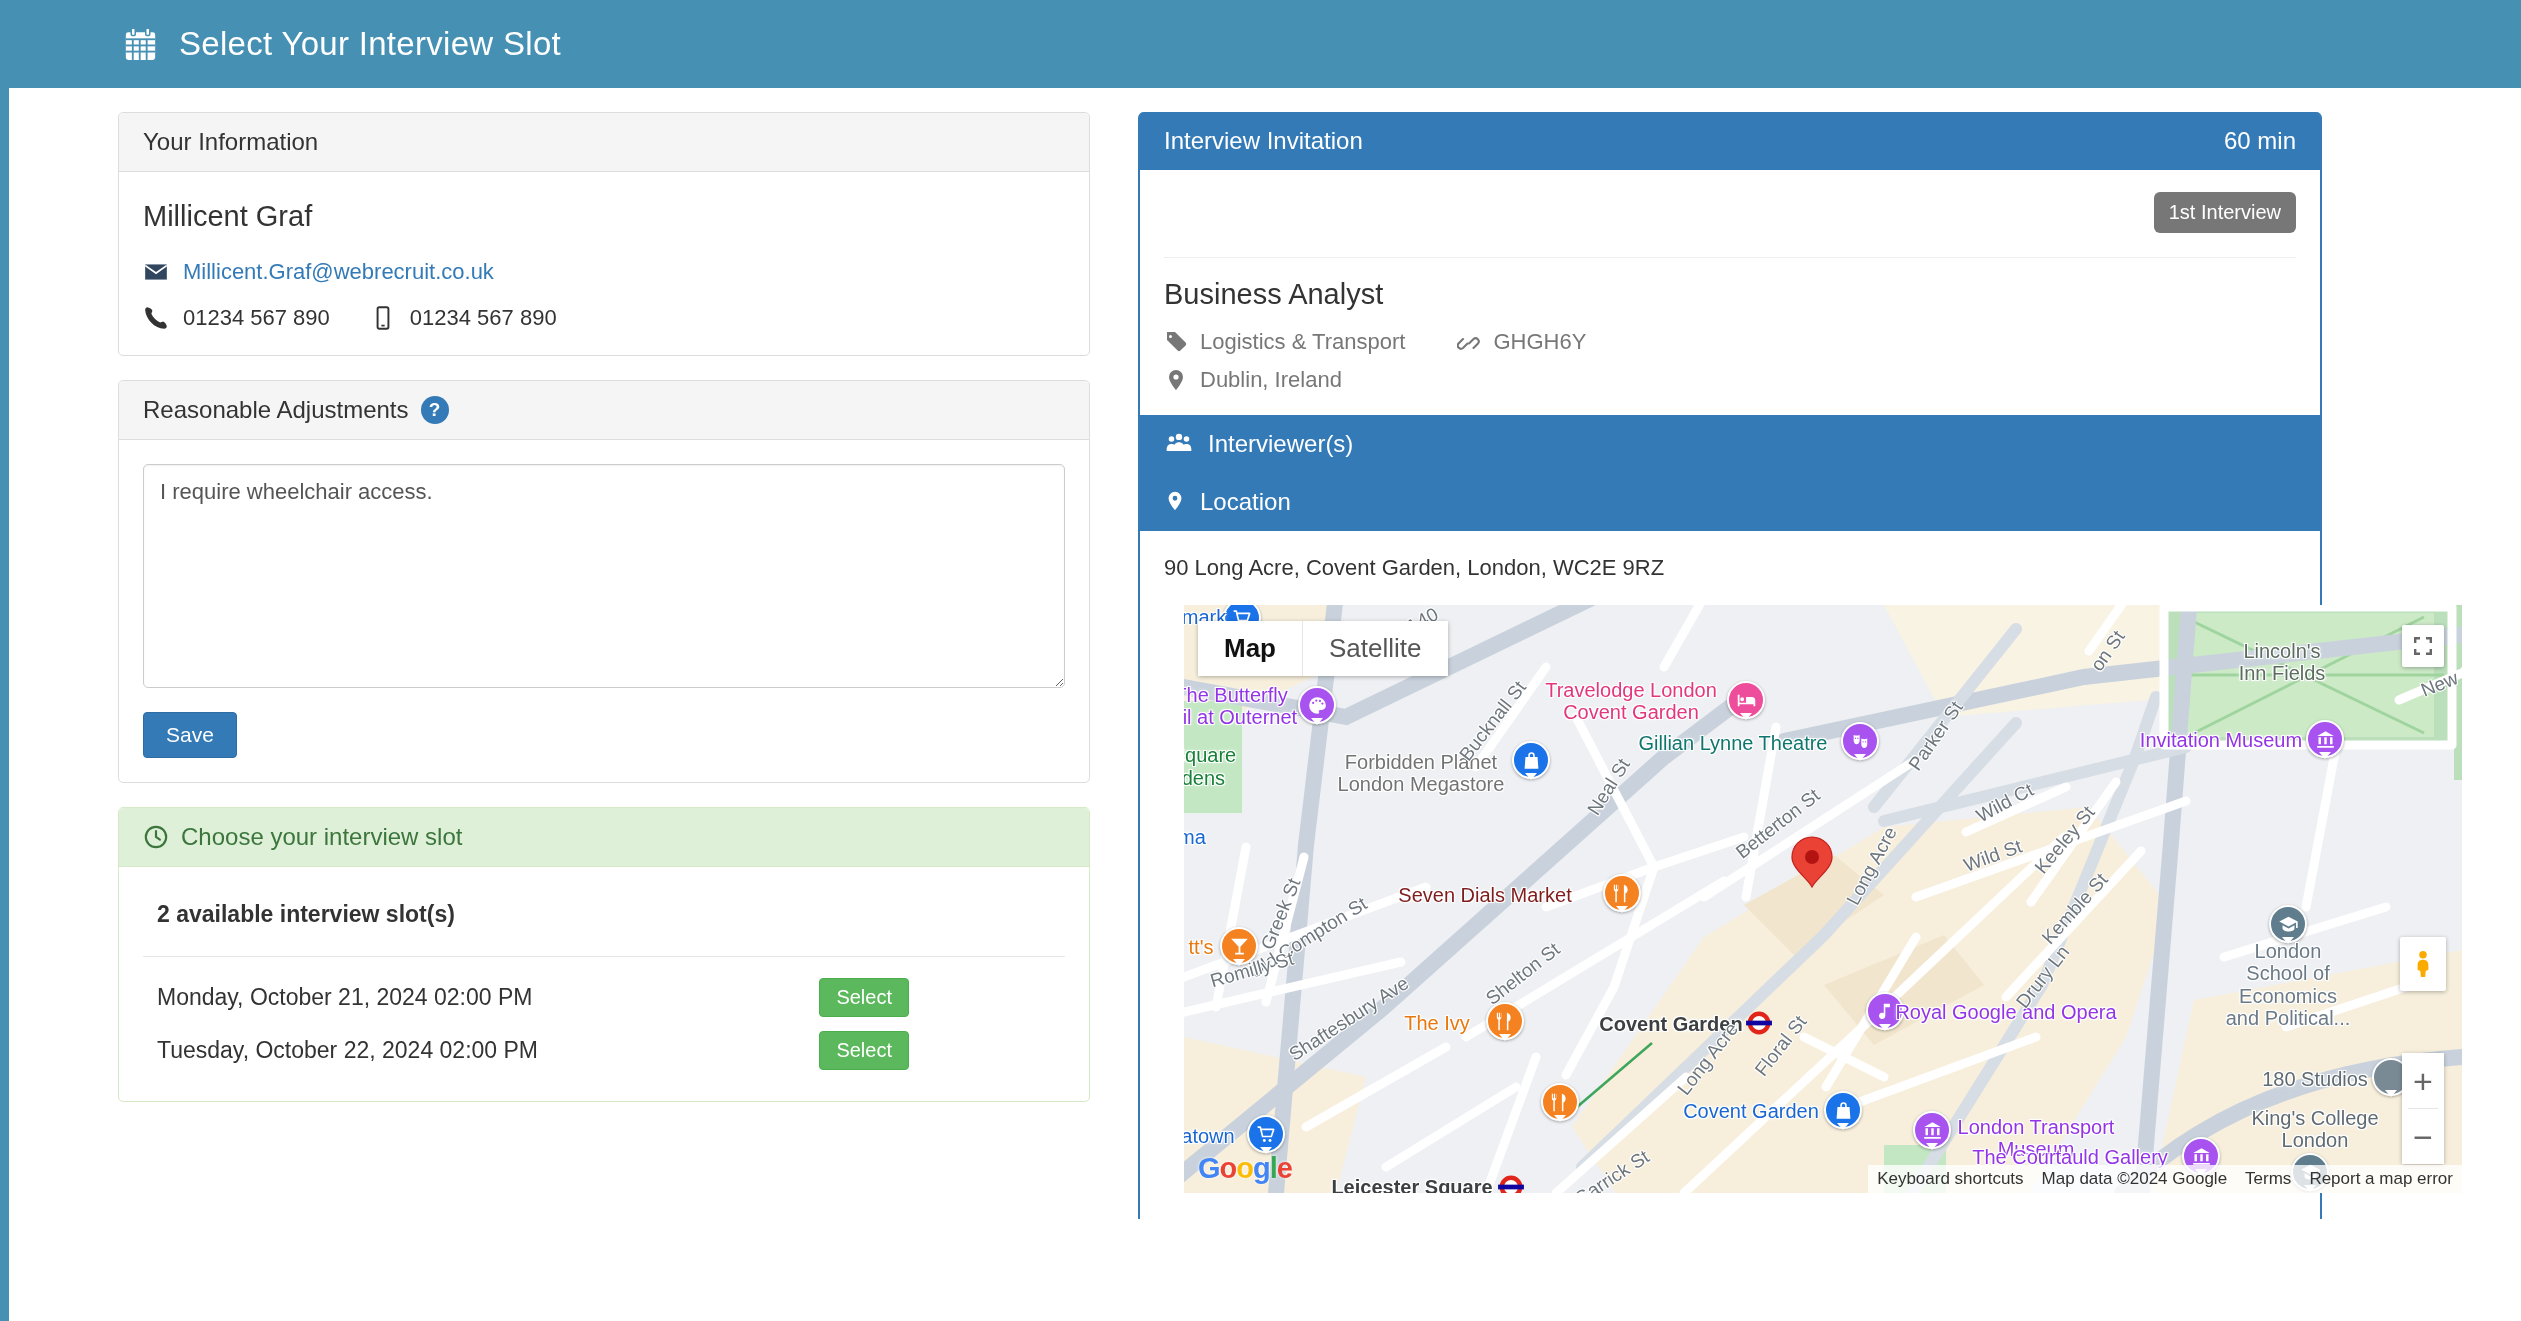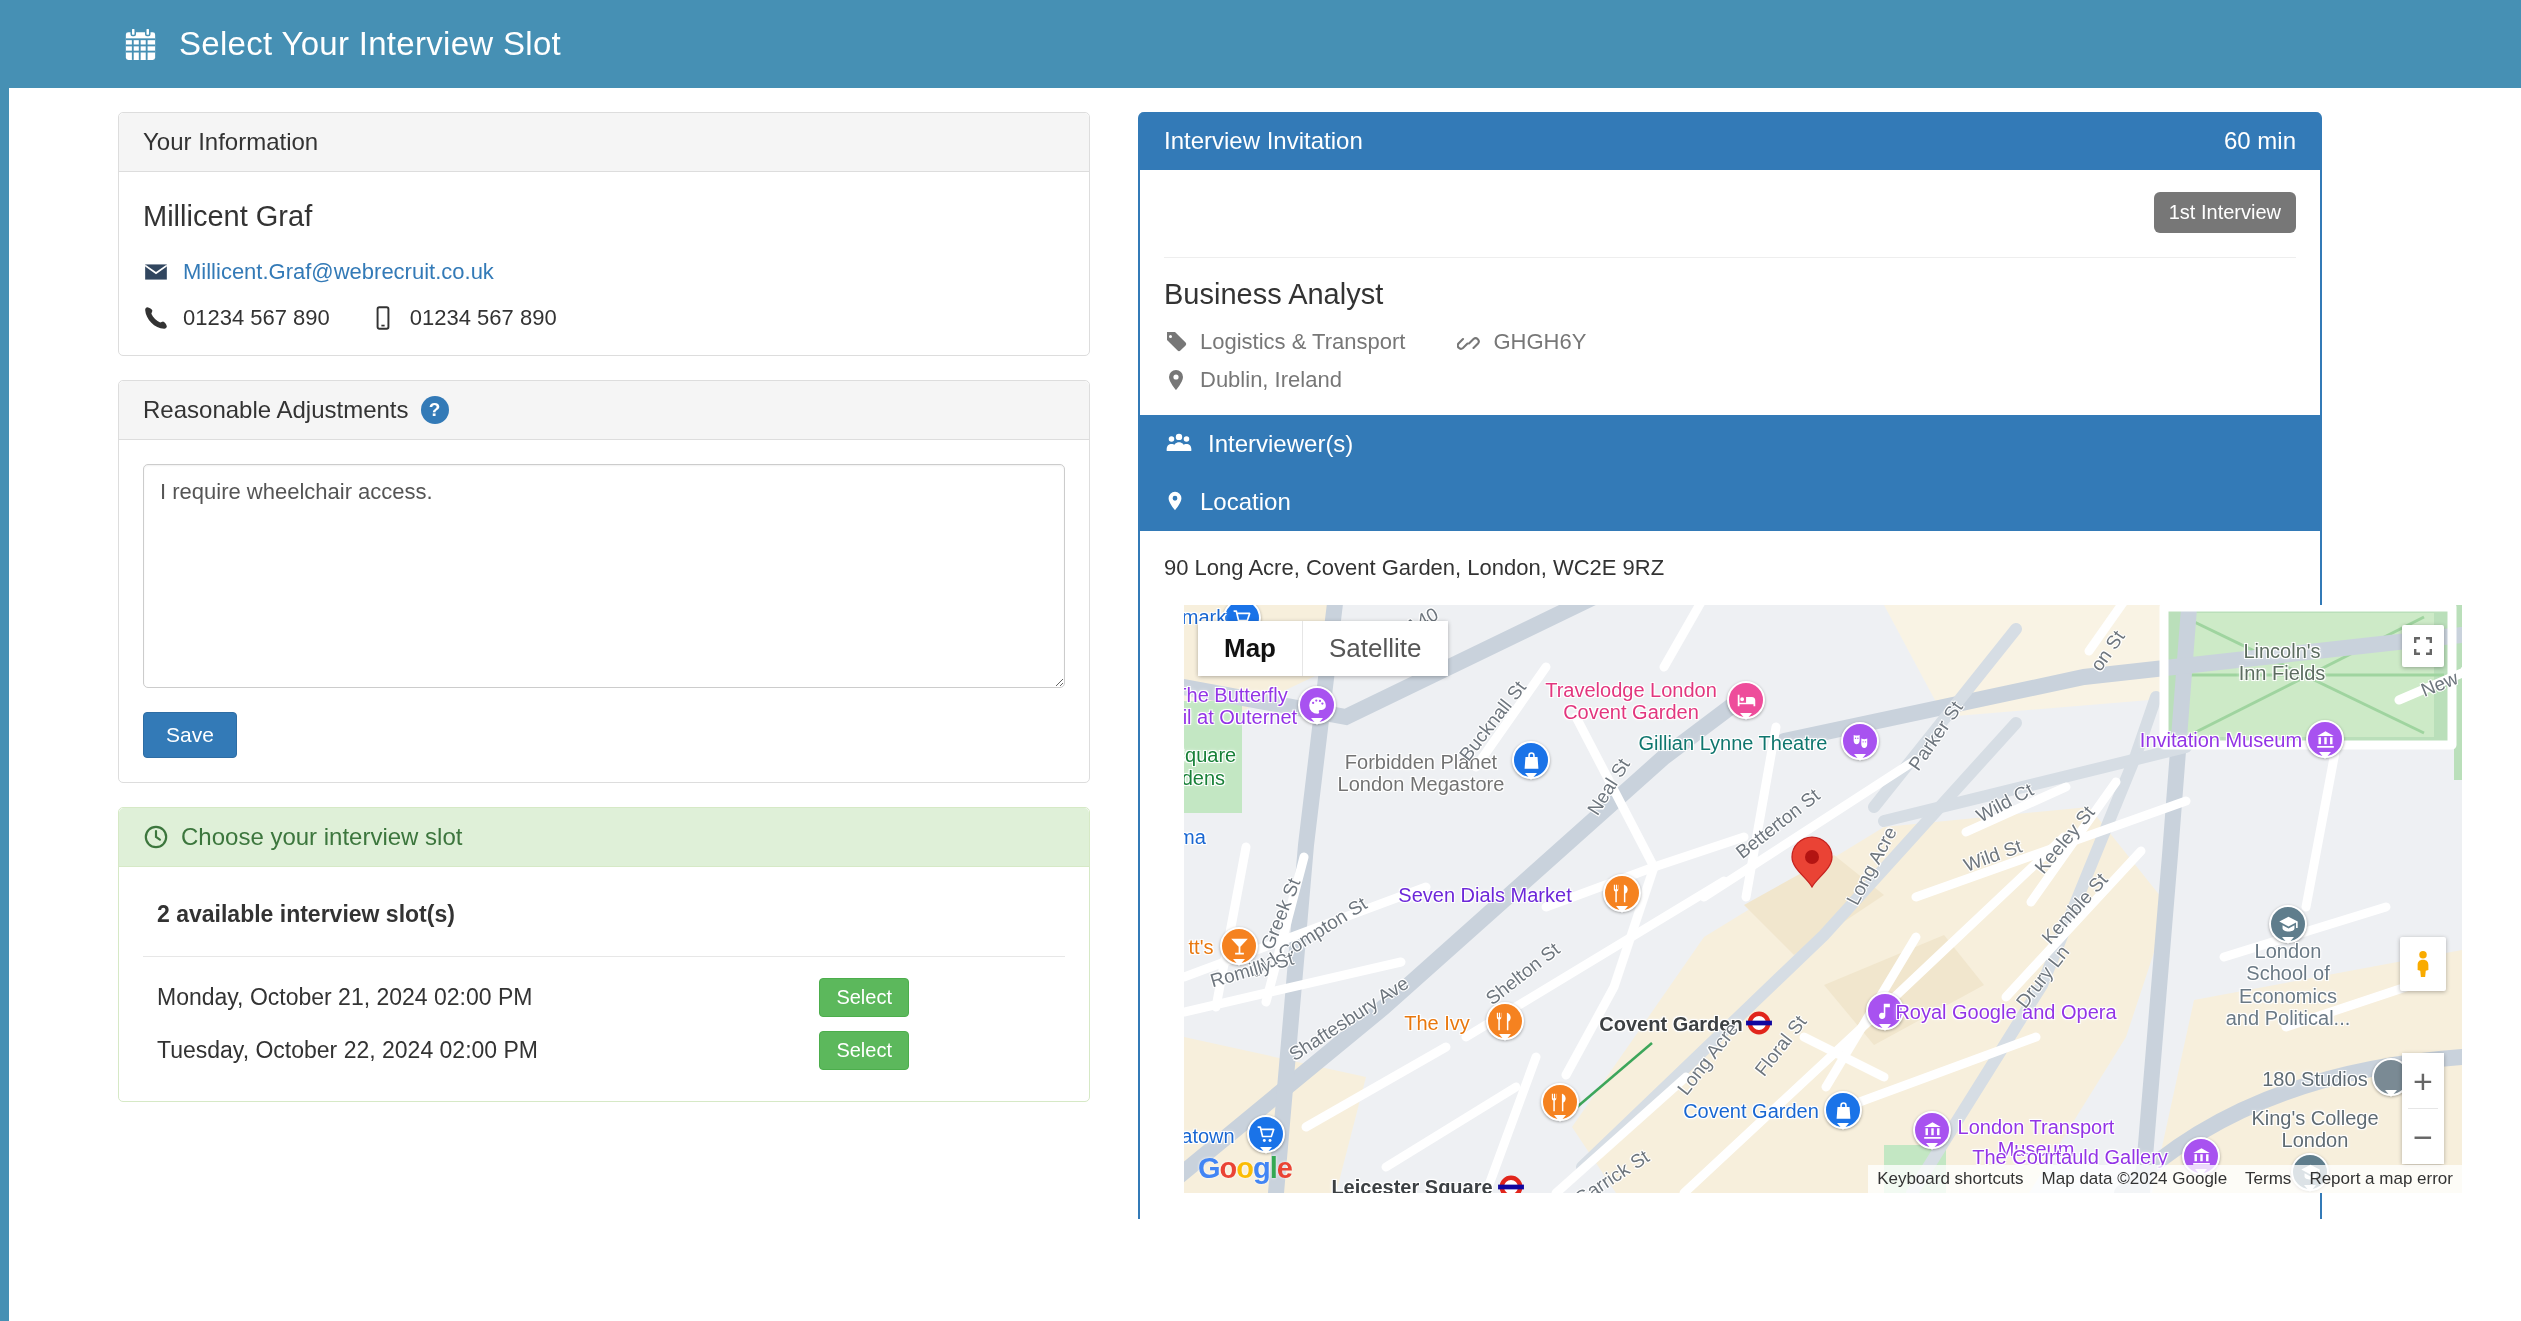--- a/index.html
+++ b/index.html
@@ -402,21 +402,21 @@
             <div class="poi-label" style="left: 237px; top: 168px; color: #737373;">Forbidden Planet
 London Megastore</div>
             <div class="poi-label" style="left: 20px; top: 150px; color: rgb(24, 128, 56);">Square</div>
             <div class="poi-label" style="left: 16px; top: 173px; color: rgb(24, 128, 56);">rdens</div>
             <div class="poi-label" style="left: 8px; top: 232px; color: rgb(25, 103, 210);">ma</div>
             <div class="poi-icon" style="background: rgb(245, 130, 32); left: 438px; top: 288px;">
               <svg viewBox="0 0 24 24">
                 <path fill="#fff" d="M7.2 2v5.3c0 1.1-.7 2-1.7 2.3V22H3.8V9.6C2.8 9.3 2.1 8.4 2.1 7.3V2h1.3v5h1V2h1.4v5h1V2h1.4zM13.9 2c2.4.7 4 2.9 4 5.5 0 2.1-1 3.9-2.6 4.6V22h-1.7V2h.3z"></path>
               </svg>
             </div>
-            <div class="poi-label" style="left: 301px; top: 290px; color: #6d28d9;">Seven Dials Market</div>
+            <div class="poi-label" style="left: 301px; top: 290px; color: #7f1d1d;">Seven Dials Market</div>
             <div class="poi-icon" style="background: rgb(245, 130, 32); left: 55px; top: 341px;">
               <svg viewBox="0 0 24 24">
                 <path fill="#fff" d="M2.5 3h19L13 12.4V19h4v2H7v-2h4v-6.6L2.5 3z"></path>
               </svg>
             </div>
             <div class="poi-label" style="left: 17px; top: 342px; color: rgb(232, 119, 13);">tt's</div>
             <div class="poi-icon" style="background: rgb(245, 130, 32); left: 321px; top: 416px;">
               <svg viewBox="0 0 24 24">
                 <path fill="#fff" d="M7.2 2v5.3c0 1.1-.7 2-1.7 2.3V22H3.8V9.6C2.8 9.3 2.1 8.4 2.1 7.3V2h1.3v5h1V2h1.4v5h1V2h1.4zM13.9 2c2.4.7 4 2.9 4 5.5 0 2.1-1 3.9-2.6 4.6V22h-1.7V2h.3z"></path>
               </svg>

